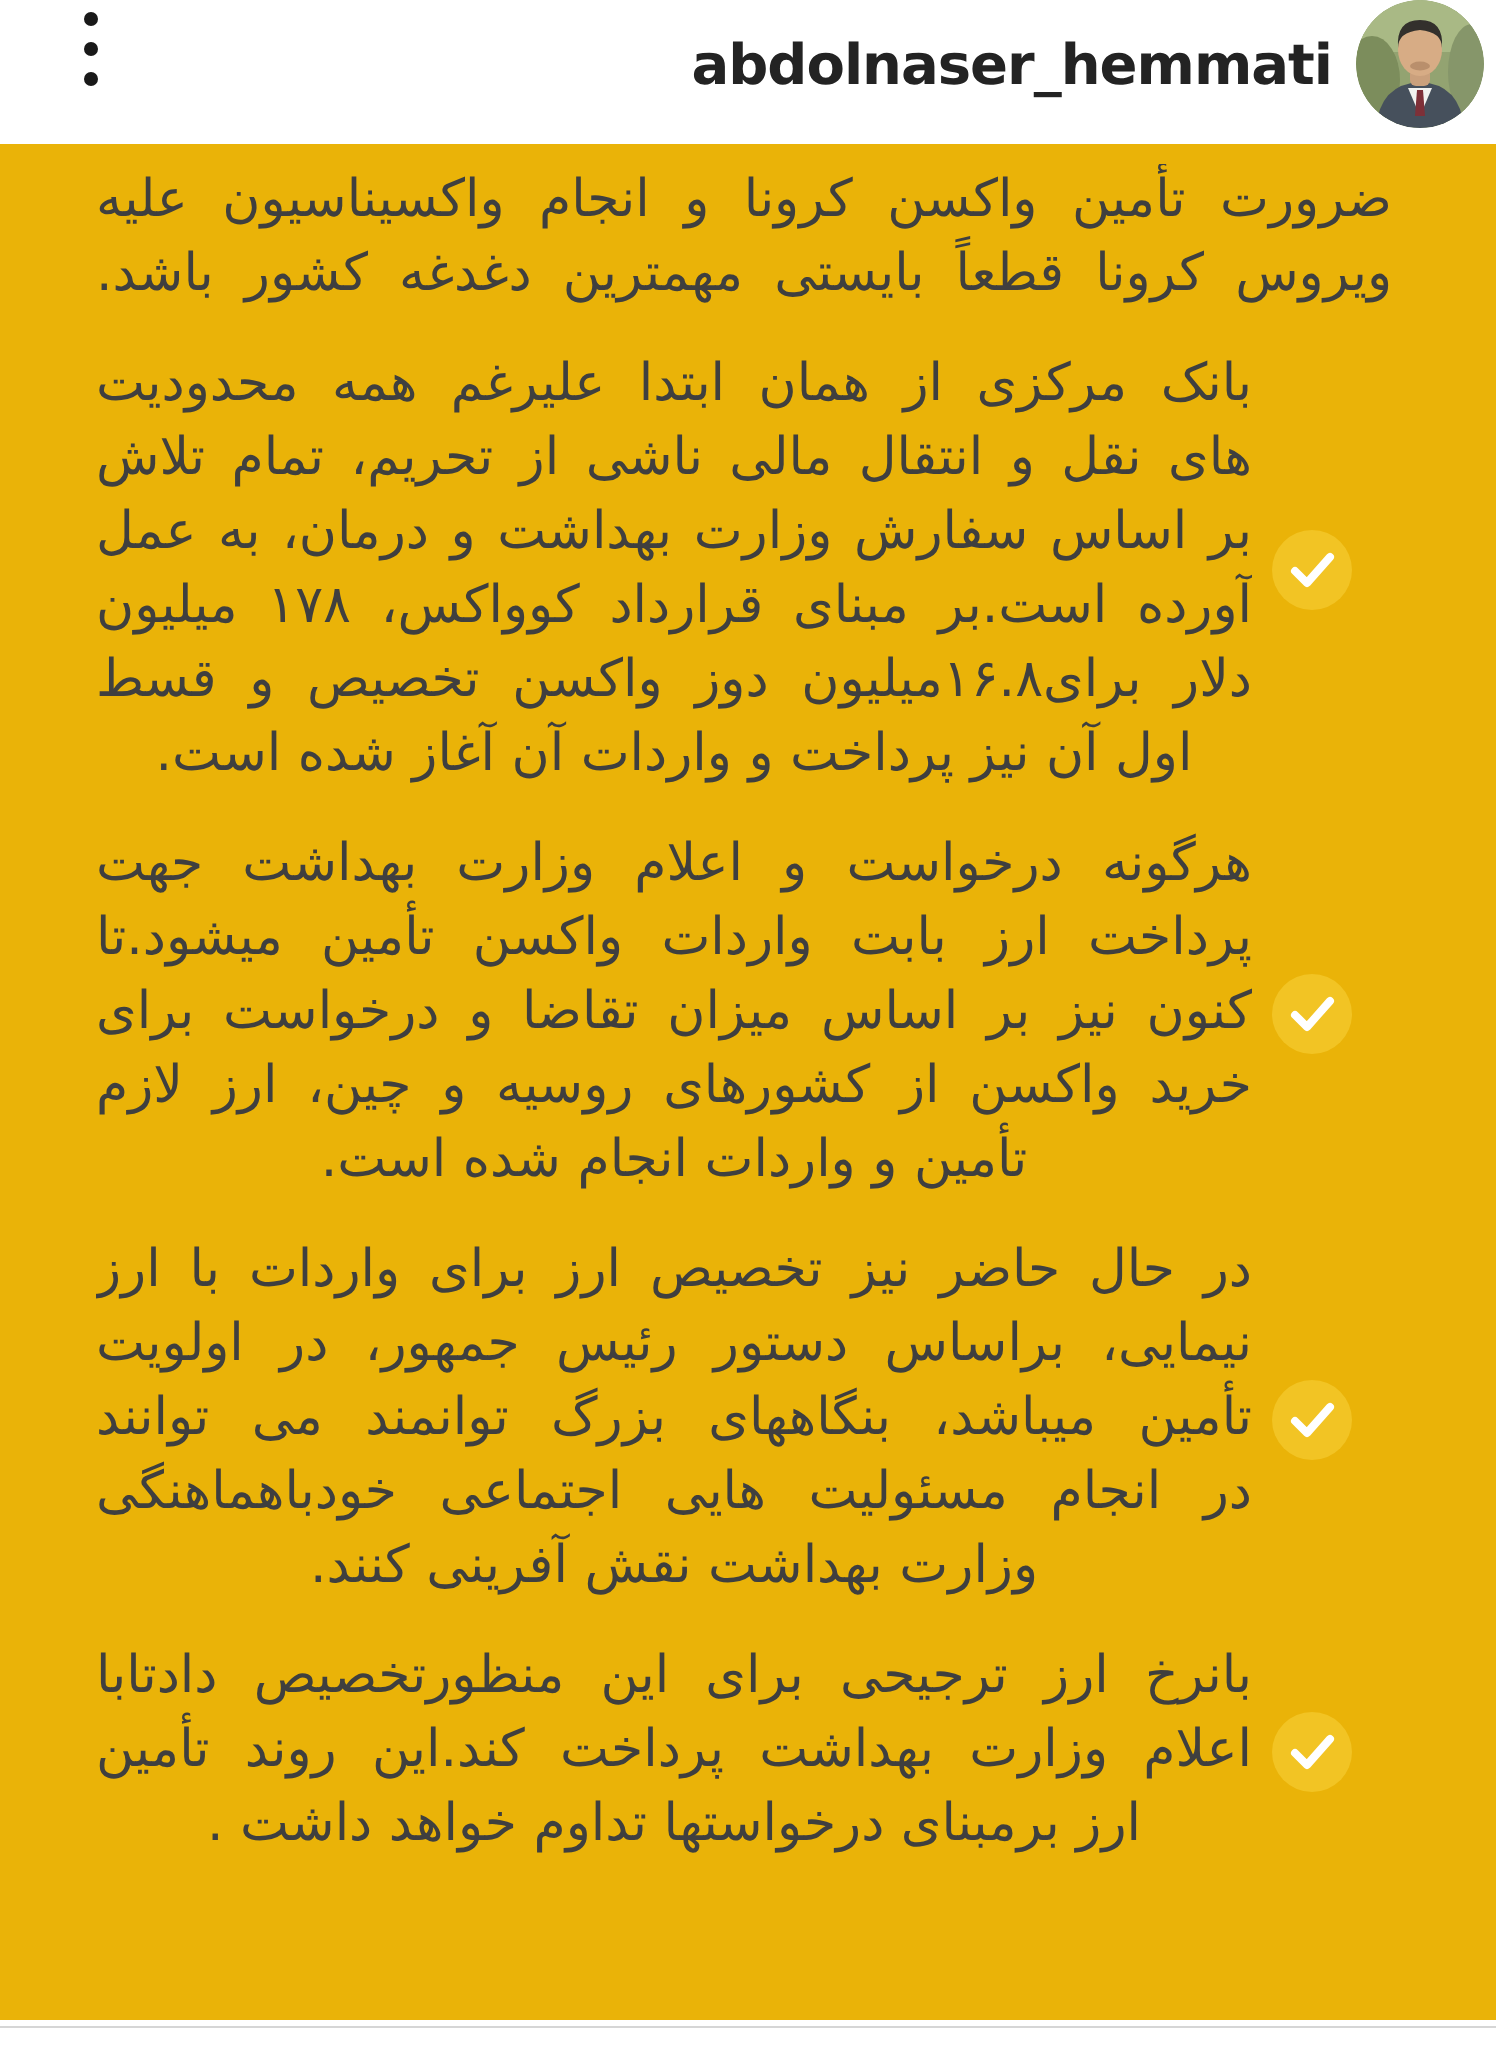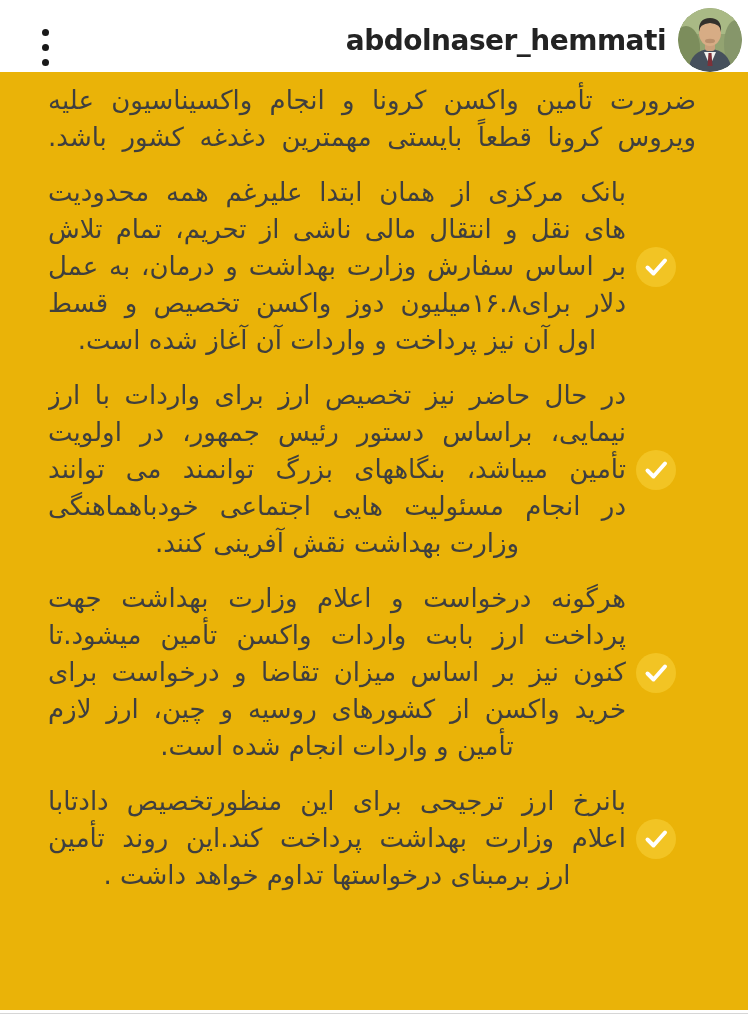--- a/index.html
+++ b/index.html
@@ -9,21 +9,21 @@
     width: 748px; height: 1024px;
     background: #ffffff;
     overflow: hidden;
     margin: 0 auto;
   }
   
   .header {
     height: 72px;
     background: #ffffff;
     display: flex;
-    align-items: flex-end;
+    align-items: flex-start;
     justify-content: space-between;
     padding: 0 6px 0 36px;
   }
   .kebab {
     display: flex; flex-direction: column; gap: 8px;
     padding: 6px; cursor: pointer;
   }
   .kebab .dot { width: 7px; height: 7px; border-radius: 50%; background: #191919; }
   .user-block { display: flex; align-items: center; gap: 12px; }
   .username {
@@ -128,50 +128,51 @@
 
     <div class="para bullet">
       <svg class="check-circle" viewBox="0 0 40 40">
         <circle cx="20" cy="20" r="20" fill="#f2c424"></circle>
         <path d="M11.5 20.5 L17.5 26.5 L29 13.5" fill="none" stroke="#ffffff" stroke-width="4" stroke-linecap="round" stroke-linejoin="round"></path>
       </svg>
       <div class="lines">
         <div class="line">بانک مرکزی از همان ابتدا علیرغم همه محدودیت</div>
         <div class="line">های نقل و انتقال مالی ناشی از تحریم، تمام تلاش</div>
         <div class="line">بر اساس سفارش وزارت بهداشت و درمان، به عمل</div>
+        <div class="line">آورده است.بر مبنای قرارداد کوواکس، ۱۷۸ میلیون</div>
         <div class="line">دلار برای۱۶.۸میلیون دوز واکسن تخصیص و قسط</div>
         <div class="line last">اول آن نیز پرداخت و واردات آن آغاز شده است.</div>
+      </div>
+    </div>
+
+    <div class="para bullet">
+      <svg class="check-circle" viewBox="0 0 40 40">
+        <circle cx="20" cy="20" r="20" fill="#f2c424"></circle>
+        <path d="M11.5 20.5 L17.5 26.5 L29 13.5" fill="none" stroke="#ffffff" stroke-width="4" stroke-linecap="round" stroke-linejoin="round"></path>
+      </svg>
+      <div class="lines">
+        <div class="line">هرگونه درخواست و اعلام وزارت بهداشت جهت</div>
+        <div class="line">پرداخت ارز بابت واردات واکسن تأمین میشود.تا</div>
+        <div class="line">کنون نیز بر اساس میزان تقاضا و درخواست برای</div>
+        <div class="line">خرید واکسن از کشورهای روسیه و چین، ارز لازم</div>
+        <div class="line last">تأمین و واردات انجام شده است.</div>
       </div>
     </div>
 
     <div class="para bullet">
       <svg class="check-circle" viewBox="0 0 40 40">
         <circle cx="20" cy="20" r="20" fill="#f2c424"></circle>
         <path d="M11.5 20.5 L17.5 26.5 L29 13.5" fill="none" stroke="#ffffff" stroke-width="4" stroke-linecap="round" stroke-linejoin="round"></path>
       </svg>
       <div class="lines">
         <div class="line">در حال حاضر نیز تخصیص ارز برای واردات با ارز</div>
         <div class="line">نیمایی، براساس دستور رئیس جمهور، در اولویت</div>
         <div class="line">تأمین میباشد، بنگاههای بزرگ توانمند می توانند</div>
         <div class="line">در انجام مسئولیت هایی اجتماعی خودباهماهنگی</div>
         <div class="line last">وزارت بهداشت نقش آفرینی کنند.</div>
-      </div>
-    </div>
-
-    <div class="para bullet">
-      <svg class="check-circle" viewBox="0 0 40 40">
-        <circle cx="20" cy="20" r="20" fill="#f2c424"></circle>
-        <path d="M11.5 20.5 L17.5 26.5 L29 13.5" fill="none" stroke="#ffffff" stroke-width="4" stroke-linecap="round" stroke-linejoin="round"></path>
-      </svg>
-      <div class="lines">
-        <div class="line">هرگونه درخواست و اعلام وزارت بهداشت جهت</div>
-        <div class="line">پرداخت ارز بابت واردات واکسن تأمین میشود.تا</div>
-        <div class="line">کنون نیز بر اساس میزان تقاضا و درخواست برای</div>
-        <div class="line">خرید واکسن از کشورهای روسیه و چین، ارز لازم</div>
-        <div class="line last">تأمین و واردات انجام شده است.</div>
       </div>
     </div>
 
     <div class="para bullet">
       <svg class="check-circle" viewBox="0 0 40 40">
         <circle cx="20" cy="20" r="20" fill="#f2c424"></circle>
         <path d="M11.5 20.5 L17.5 26.5 L29 13.5" fill="none" stroke="#ffffff" stroke-width="4" stroke-linecap="round" stroke-linejoin="round"></path>
       </svg>
       <div class="lines">
         <div class="line">بانرخ ارز ترجیحی برای این منظورتخصیص دادتابا</div>

